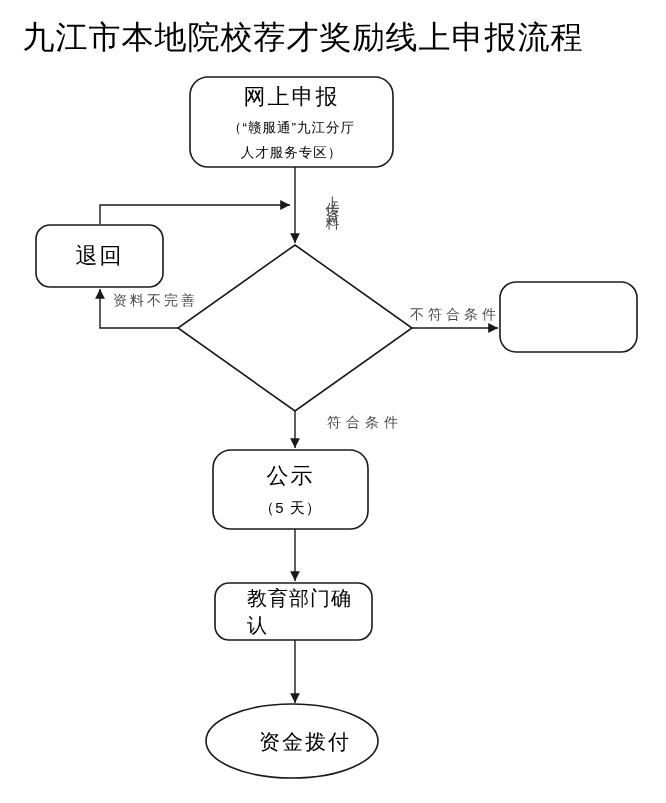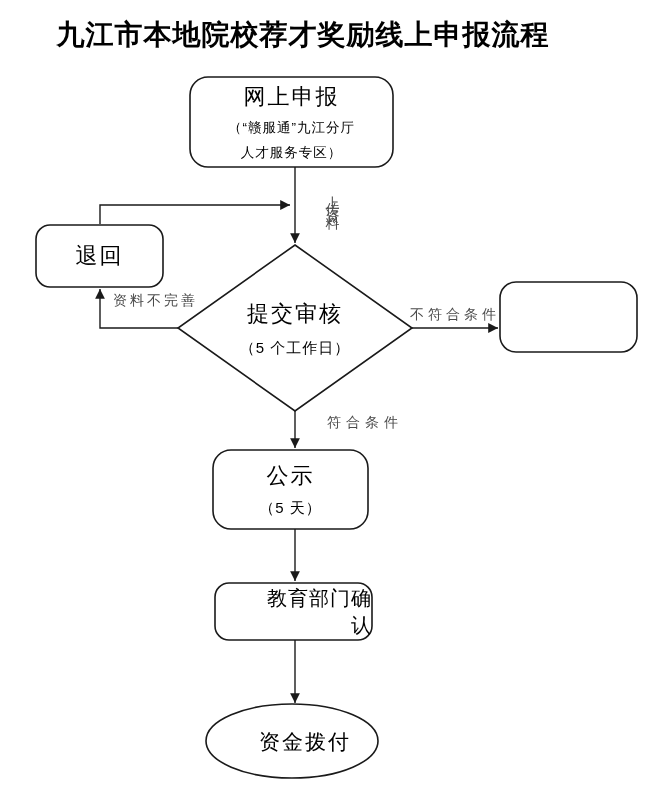--- a/index.html
+++ b/index.html
@@ -17,28 +17,28 @@
   }
   .stage{position:absolute;inset:0;width:666px;height:803px;}
   svg.wires{position:absolute;left:0;top:0;width:666px;height:803px;}
   .ln{stroke:var(--line-color);stroke-width:1.4;fill:none;}
   .shape{stroke:var(--line-color);stroke-width:1.6;fill:#ffffff;}
 
   .title{
     position:absolute;left:0;top:16px;width:606px;
     text-align:center;
     font-family:"DejaVu Serif","Liberation Serif",serif;
-    font-weight:bold;font-size:28px;letter-spacing:1px;
+    font-weight:normal;font-size:32px;letter-spacing:1px;
     color:var(--node-text);
   }
 
   .node{
     position:absolute;display:flex;flex-direction:column;
     align-items:center;justify-content:center;
-    color:var(--node-text);text-align:right;
+    color:var(--node-text);text-align:left;
   }
   .node .main{font-size:22px;letter-spacing:2px;}
   .node .sub{font-size:14px;letter-spacing:1px;}
 
   .n-online{left:190px;top:77px;width:203px;height:90px;gap:7px;}
   .n-online .sub{font-size:13.5px;}
   .n-return{left:36px;top:225px;width:127px;height:62px;border-radius:14px;}
   .n-review{left:178px;top:245px;width:234px;height:166px;gap:10px;}
   .n-review .sub{font-size:15px;}
   .n-reject{left:500px;top:282px;width:137px;height:70px;}
@@ -94,24 +94,20 @@
   <div class="node n-online">
     <div class="main">网上申报</div>
     <div class="sub">（“赣服通”九江分厅</div>
     <div class="sub">人才服务专区）</div>
   </div>
 
   <div class="node n-return">
     <div class="main">退回</div>
   </div>
 
-  <div class="node n-review">
-    <div class="main">提交审核</div>
-    <div class="sub">（5 个工作日）</div>
-  </div>
 
 
   <div class="node n-public">
     <div class="main">公示</div>
     <div class="sub">（5 天）</div>
   </div>
 
   <div class="node n-edu">
     <div class="main">教育部门确认</div>
   </div>

